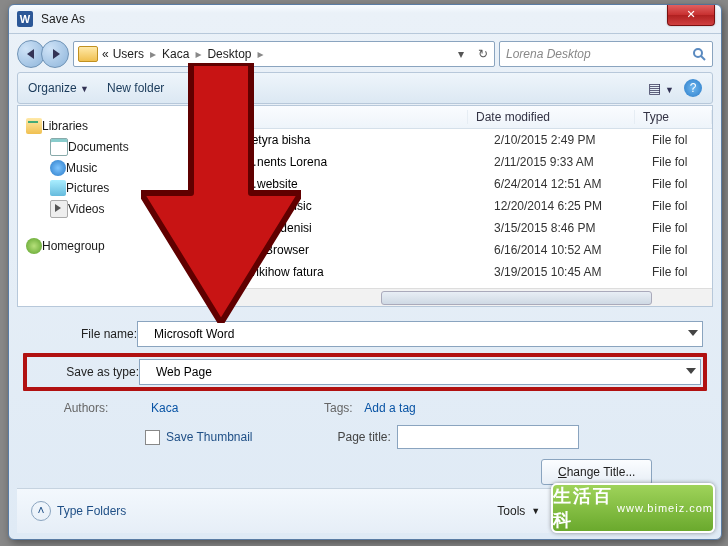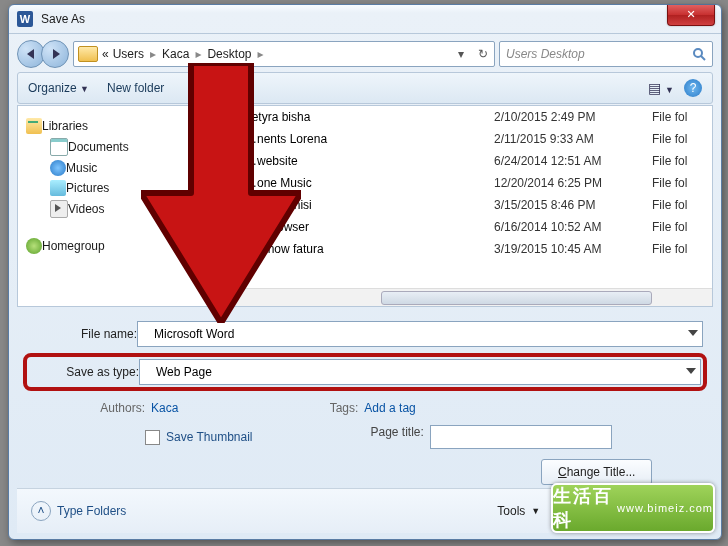--- a/index.html
+++ b/index.html
@@ -58,29 +58,29 @@
   .row .dt{width:150px;color:#333}
   .row .ty{width:60px;color:#333}
   .hscroll{height:17px;background:#f2f2f2;border-top:1px solid #ddd;position:relative}
   .hscroll .thumb{position:absolute;left:170px;right:60px;top:2px;height:12px;background:linear-gradient(#e8eef5,#cfd9e4);border:1px solid #aab;border-radius:3px}
   
   .form{position:absolute;left:8px;right:8px;top:304px;bottom:6px;padding:6px 10px 0}
   .frow{display:flex;align-items:center;margin:6px 0}
   .flabel{width:110px;text-align:right;color:#222}
   .combo{flex:1;height:24px;border:1px solid #8aa4bf;background:#fff;display:flex;align-items:center;padding:0 16px;position:relative}
   .combo .dd{position:absolute;right:4px;top:8px;width:0;height:0;border-left:5px solid transparent;border-right:5px solid transparent;border-top:6px solid #444}
-  .highlight{border:4px solid #b11111;border-radius:8px;padding:2px;margin:1px -4px}
+  .highlight{border:4px solid #b11111;border-radius:1px;padding:2px;margin:1px -4px}
   .meta{display:flex;margin:10px 0 6px;font-size:12px}
-  .meta .k{width:118px;text-align:right;color:#666;padding-right:6px}
+  .meta .k{width:118px;text-align:center;color:#666;padding-right:6px}
   .meta .v{color:#0954a5}
   .meta .pair2{margin-left:140px;display:flex}
   .thumbrow{display:flex;align-items:center;margin:10px 0}
   .thumbrow .chk{width:13px;height:13px;border:1px solid #888;background:#fff;margin-right:6px;margin-left:118px}
   .thumbrow .txt{color:#1f4f86}
-  .pt{margin-left:118px;display:flex;align-items:flex-start}
+  .pt{margin-left:85px;display:flex;align-items:center}
   .pt .k{color:#444;padding-right:6px}
   .pt .box{width:180px;height:22px;border:1px solid #8aa4bf;background:#fff}
   .changetitle{margin-left:62px}
   .btn{height:24px;padding:0 16px;border:1px solid #8aa4bf;background:linear-gradient(#fbfdff,#e7eef6);border-radius:3px;display:inline-flex;align-items:center;justify-content:center;color:#222}
   
   .footer{position:absolute;left:0;right:0;bottom:0;height:44px;border-top:1px solid #c6d3e0;display:flex;align-items:center;padding:0 14px;gap:16px;background:linear-gradient(#f3f8fd,#e6eef7)}
   .footer .hide{display:flex;align-items:center;gap:6px;color:#1f4f86}
   .footer .tools{margin-left:auto;display:flex;align-items:center;gap:6px;color:#222}
   .footer .actions{display:flex;gap:10px}
   .btn.primary{border-color:#2e7bd1;box-shadow:0 0 3px rgba(46,123,209,.6)}
@@ -115,21 +115,21 @@
       <span class="crumb">Kaca</span>
       <span class="sep">▸</span>
       <span class="crumb">Desktop</span>
       <span class="sep">▸</span>
       <span class="addr-tail">
         <span class="mini">▾</span>
         <span class="mini">↻</span>
       </span>
     </div>
     <div class="search">
-      <span>Users Desktop</span>
+      <span>Lorena Desktop</span>
       <svg width="14" height="14" viewBox="0 0 14 14">
           <circle cx="6" cy="6" r="4" fill="none" stroke="#5a8ac0" stroke-width="2"></circle>
           <line x1="9" y1="9" x2="13" y2="13" stroke="#5a8ac0" stroke-width="2"></line>
         </svg>
     </div>
   </div>
 
   <div class="toolbar">
     <span class="lbl"><span>Organize</span> <span class="drop">▼</span></span>
     <span class="lbl">New folder</span>
@@ -161,20 +161,25 @@
           <span class="icon i-vid"></span>
           <span>Videos</span>
         </div>
       <div style="height:12px"></div>
       <div class="grp">
           <span class="icon i-home"></span>
           <span>Homegroup</span>
         </div>
     </div>
     <div class="listpane">
+      <div class="cols">
+        <div class="c-name">Name</div>
+        <div class="c-date">Date modified</div>
+        <div class="c-type">Type</div>
+      </div>
       <div class="rows" id="rows">
           <div class="row">
             <span class="icon i-fold"></span>
             <span class="nm">detyra bisha</span>
             <span class="dt">2/10/2015 2:49 PM</span>
             <span class="ty">File fol</span>
           </div>
           <div class="row">
             <span class="icon i-fold"></span>
             <span class="nm">…nents Lorena</span>

